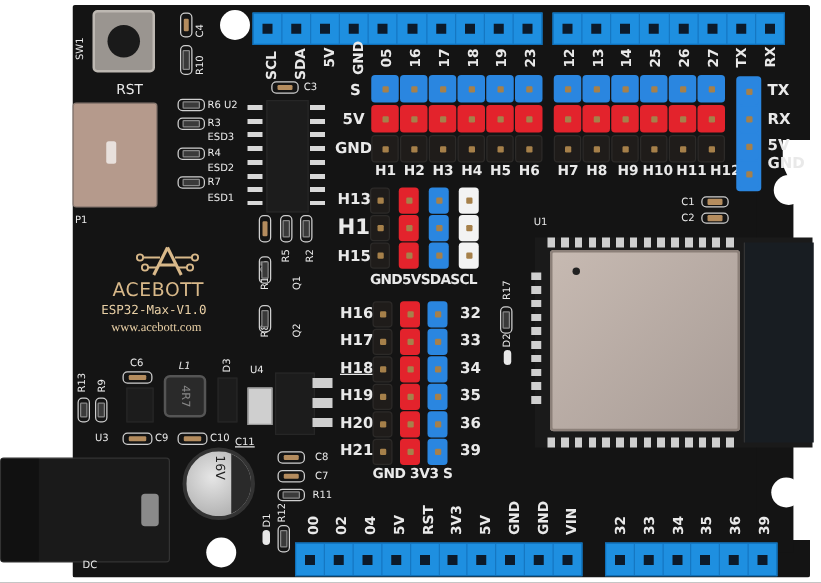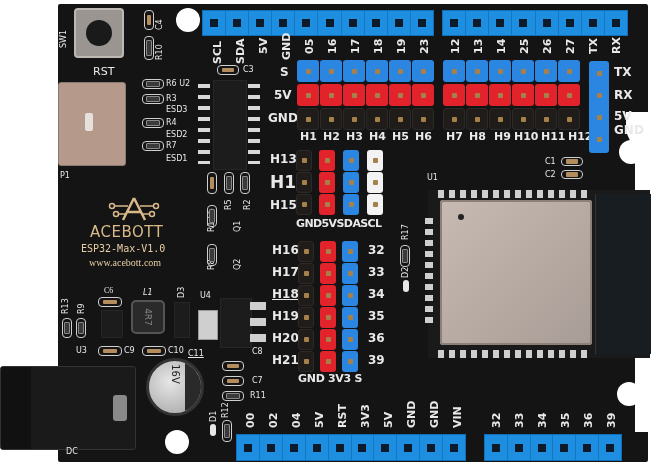--- a/index.html
+++ b/index.html
@@ -564,21 +564,21 @@
 </div>
 <div class="silk" style="left:90px;top:225px;font-size:15px;line-height:15px;color:#d9b98a;font-weight:normal;letter-spacing:0.5px;">ACEBOTT</div>
 <div class="silk" style="left:81px;top:244px;font-size:10px;line-height:10px;color:#e8cfa5;font-family:'DejaVu Sans Mono',monospace;font-weight:normal;">ESP32-Max-V1.0</div>
 <div class="silk" style="left:77px;top:258px;font-size:10px;line-height:10px;color:#e8cfa5;font-family:Liberation Serif, serif;font-weight:normal;margin-left:12px;">www.acebott.com</div>
 
 <div class="chip" style="left:101px;top:310px;width:20px;height:26px;"></div>
 <div class="silk silk-sm" style="left:76px;top:347px;">U3</div>
 <div class="smd" style="left:98px;top:297px;width:24px;height:10px;">
     <i></i>
   </div>
-<div class="silk silk-sm" style="left:104px;top:287px;font-family:Liberation Serif, serif;">C6</div>
+<div class="silk silk-sm" style="left:104px;top:287px;">C6</div>
 <div class="smd res" style="left:62px;top:318px;width:10px;height:20px;">
     <i></i>
   </div>
 <div class="smd res" style="left:76px;top:318px;width:10px;height:20px;">
     <i></i>
   </div>
 <div class="silk silk-sm vert" style="left:62px;top:314px;">R13</div>
 <div class="silk silk-sm vert" style="left:78px;top:314px;">R9</div>
 <div class="smd" style="left:98px;top:346px;width:24px;height:10px;">
     <i></i>
@@ -598,21 +598,21 @@
 <div class="silk silk-sm vert" style="left:178px;top:298px;">D3</div>
 
 <div class="chip" style="left:220px;top:298px;width:30px;height:48px;"></div>
 <div class="abs" style="left:198px;top:310px;width:18px;height:28px;background:#cfcfcf;border:1px solid #999;"></div>
 <div class="abs" style="left:250px;top:302px;width:16px;height:40px;background:repeating-linear-gradient(to bottom,#cfcfcf 0 8px,transparent 8px 16px);"></div>
 <div class="silk silk-sm" style="left:200px;top:292px;">U4</div>
 
 <div class="smd" style="left:222px;top:361px;width:22px;height:10px;">
     <i></i>
   </div>
-<div class="silk silk-sm" style="left:252px;top:348px;text-align:center;">C8</div>
+<div class="silk silk-sm" style="left:252px;top:362px;text-align:center;">C8</div>
 <div class="smd" style="left:222px;top:376px;width:22px;height:10px;">
     <i></i>
   </div>
 <div class="silk silk-sm" style="left:252px;top:377px;">C7</div>
 <div class="smd res" style="left:222px;top:391px;width:22px;height:10px;">
     <i></i>
   </div>
 <div class="silk silk-sm" style="left:250px;top:392px;">R11</div>
 
 <div class="smd" style="left:210px;top:424px;width:6px;height:12px;border:none;background:#e8e8e8;"></div>

